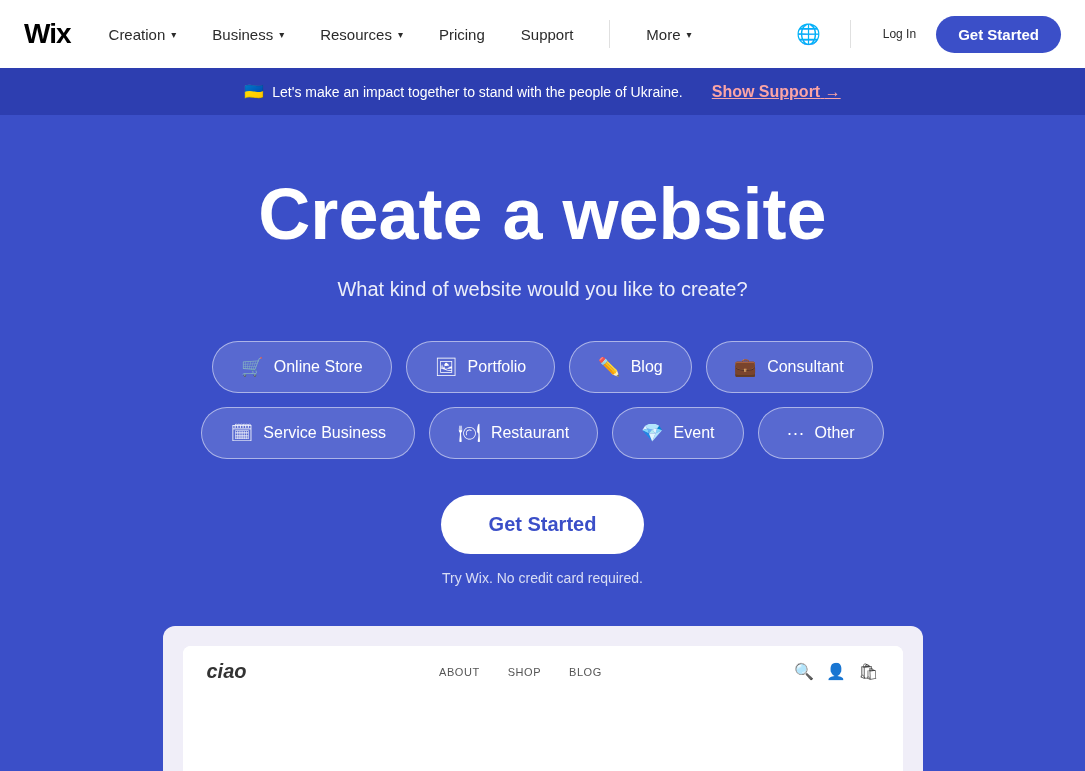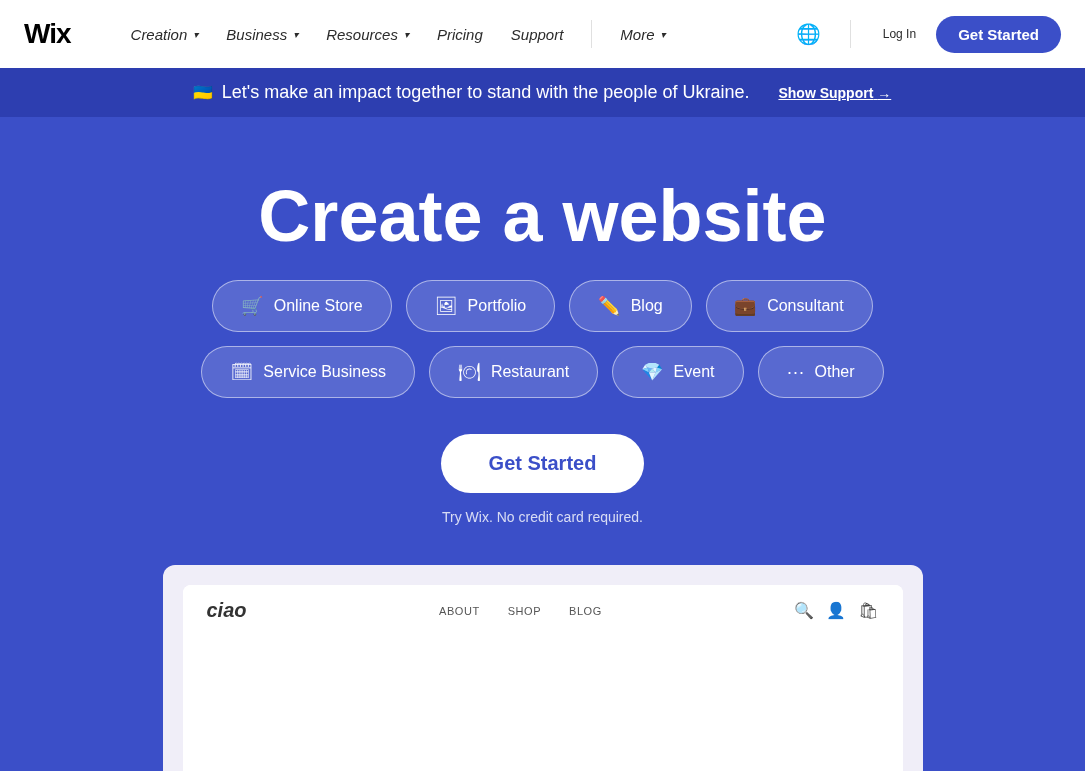--- a/index.html
+++ b/index.html
@@ -19,36 +19,35 @@
       background: #fff;
       height: 68px;
       padding: 0 24px;
       position: relative;
       z-index: 10;
     }
 
     .nav-logo {
       display: flex;
       align-items: center;
-      margin-right: 48px;
+      margin-right: 26px;
     }
 
     .wix-logo {
       font-size: 28px;
       font-weight: 900;
       color: #000;
       letter-spacing: -1px;
     }
 
     .nav-links {
       display: flex;
       align-items: center;
-      gap: 4px;
+      gap: 12px;
       flex: 1;
-      font-style: italic;
     }
 
     .nav-item {
       display: flex;
       align-items: center;
       gap: 4px;
       padding: 8px 12px;
       font-size: 15px;
       font-weight: 500;
       color: #2b2b2b;
@@ -100,26 +99,26 @@
       background: #2d3eb0;
       display: flex;
       align-items: center;
       justify-content: center;
       padding: 14px 24px;
       gap: 8px;
     }
 
     .banner-text {
       color: #fff;
-      font-size: 18px;
+      font-size: 14px;
     }
 
     .banner-link {
-      color: #ffffff;
-      font-size: 14px;
+      color: #fca5a5;
+      font-size: 16px;
       font-weight: 700;
       text-decoration: underline;
       cursor: pointer;
       margin-left: 21px;
     }
 
     
     .hero {
       background: #3b4fc8;
       display: flex;
@@ -298,20 +297,21 @@
     <span>Show Support</span>
     <span>→</span>
   </span>
 </div>
 
 <section class="hero">
   <h1 class="hero-title">
     <span>Create a website</span><br>
   </h1>
 
+  <p class="hero-subtitle">What kind of website would you like to create?</p>
 
   <div class="type-grid">
     <div class="type-row">
       <button class="type-btn">
         <span class="btn-icon">🛒</span>
         <span>Online Store</span>
       </button>
       <button class="type-btn">
         <span class="btn-icon">🖼</span>
         <span>Portfolio</span>

